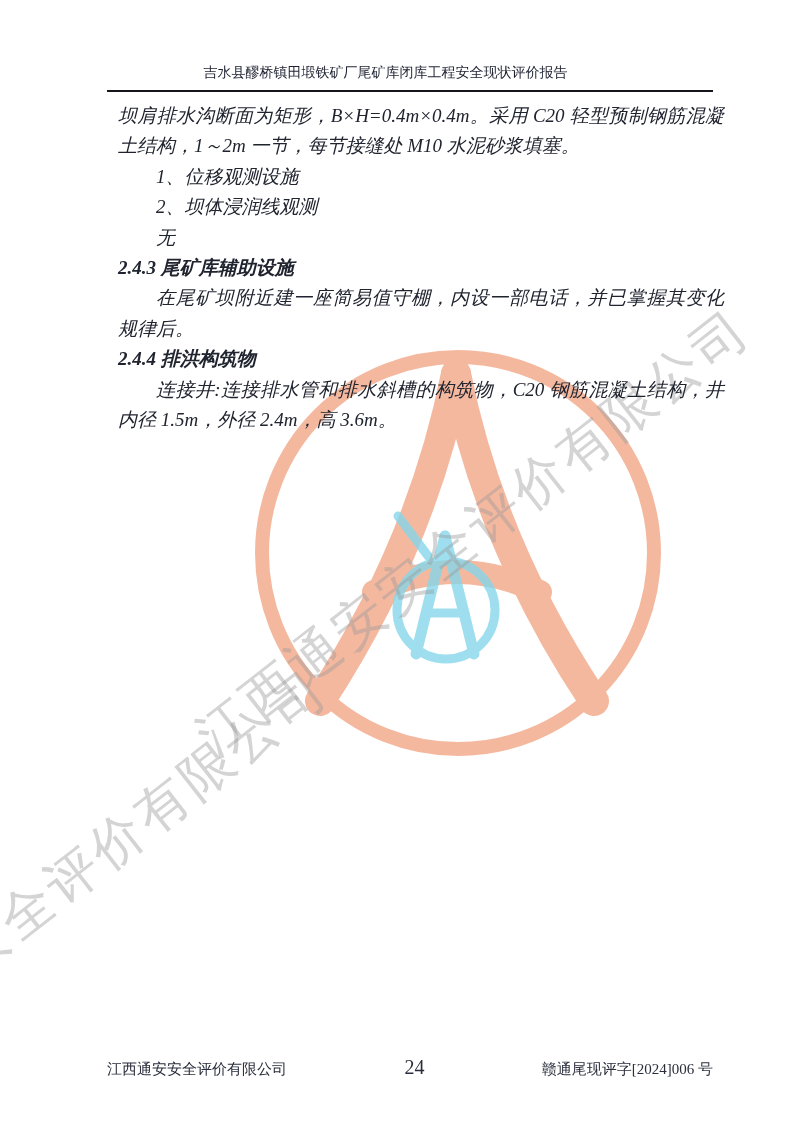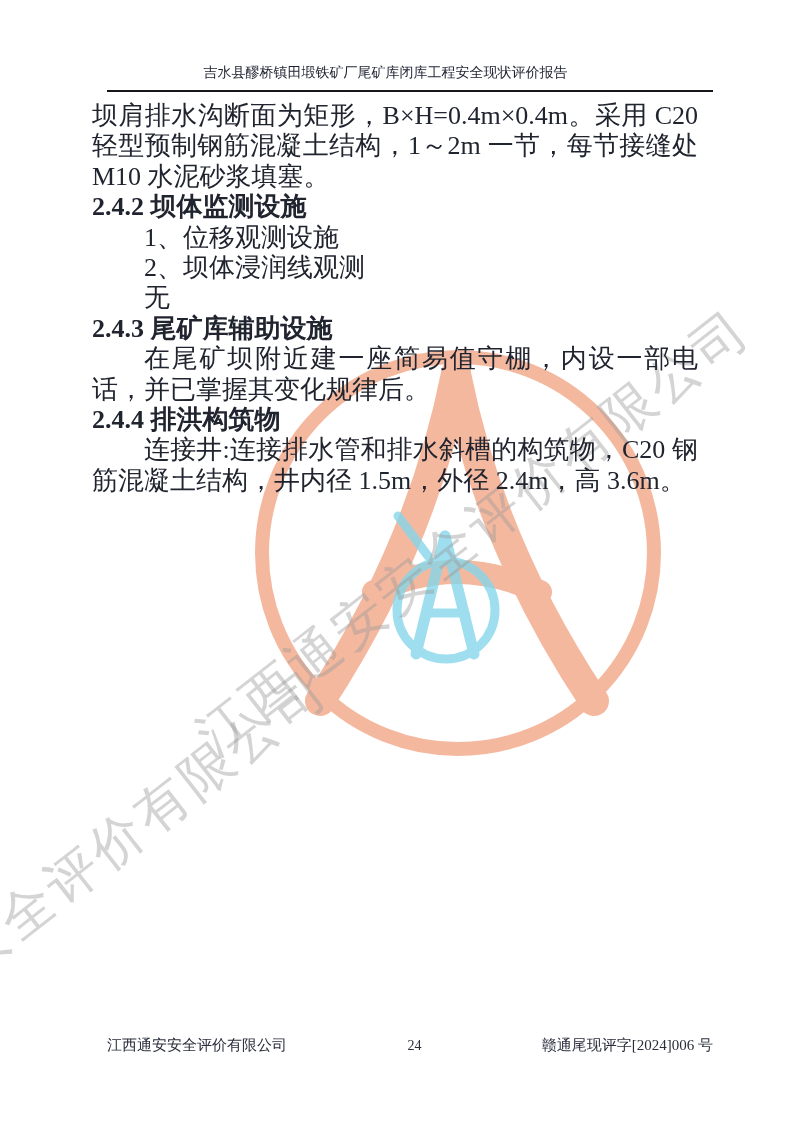--- a/index.html
+++ b/index.html
@@ -46,36 +46,37 @@
     font-size:14px;
     color:#1d2130;
   }
   .hdr-rule{
     position:absolute;
     left:107px;top:90px;width:606px;height:2px;
     background:#15151c;
   }
   .body-text{
     position:absolute;
-    left:92px;top:101px;width:606px;
-    font-size:26px;
+    left:118px;top:101px;width:606px;
+    font-size:19px;
     line-height:30.4px;
     text-align:justify;
     text-justify:inter-ideograph;
+    font-style:italic;
   }
   .body-text p{margin:0;padding:0;}
   .body-text p.indent{text-indent:2em;}
   .body-text p.heading{font-weight:bold;text-indent:0;}
   .footer{
     position:absolute;
     left:107px;top:1036px;width:606px;
     display:flex;align-items:baseline;justify-content:space-between;
     font-size:15px;color:#2a2e3c;
   }
-  .footer .pageno{font-size:14px;}
+  .footer .pageno{font-size:20px;margin-top:20px;}
 </style>
 </head>
 <body>
 
 <div class="page">
 
   <div class="wm-layer">
     <svg class="wm-seal" width="793" height="1122" viewBox="0 0 793 1122">
 
       <g stroke="#f2a585" fill="none" opacity="0.78" stroke-linecap="round">
@@ -96,21 +97,20 @@
     <div class="wm-diag primary">江西通安安全评价有限公司</div>
     <div class="wm-diag secondary">江西通安安全评价有限公司</div>
   </div>
 
   <div class="content">
     <div class="hdr-title">吉水县醪桥镇田塅铁矿厂尾矿库闭库工程安全现状评价报告</div>
     <div class="hdr-rule"></div>
 
     <div class="body-text" id="body-text">
         <p class="noindent">坝肩排水沟断面为矩形，B×H=0.4m×0.4m。采用 C20 轻型预制钢筋混凝土结构，1～2m 一节，每节接缝处 M10 水泥砂浆填塞。</p>
-        <p class="heading">2.4.2 坝体监测设施</p>
         <p class="indent">1、位移观测设施</p>
         <p class="indent">2、坝体浸润线观测</p>
         <p class="indent">无</p>
         <p class="heading">2.4.3 尾矿库辅助设施</p>
         <p class="indent">在尾矿坝附近建一座简易值守棚，内设一部电话，并已掌握其变化规律后。</p>
         <p class="heading">2.4.4 排洪构筑物</p>
         <p class="indent">连接井:连接排水管和排水斜槽的构筑物，C20 钢筋混凝土结构，井内径 1.5m，外径 2.4m，高 3.6m。</p>
       </div>
 
     <div class="footer">

